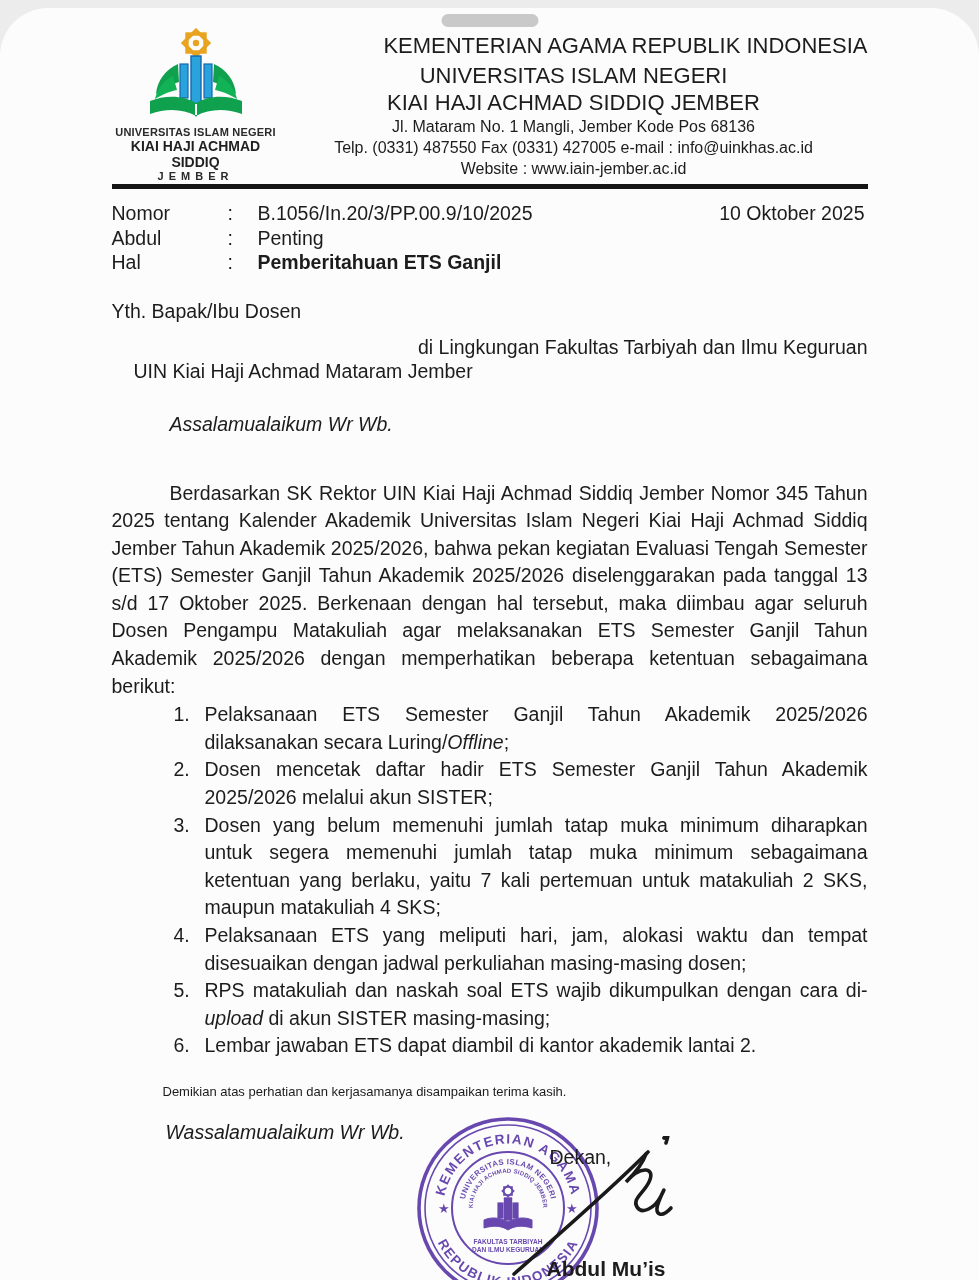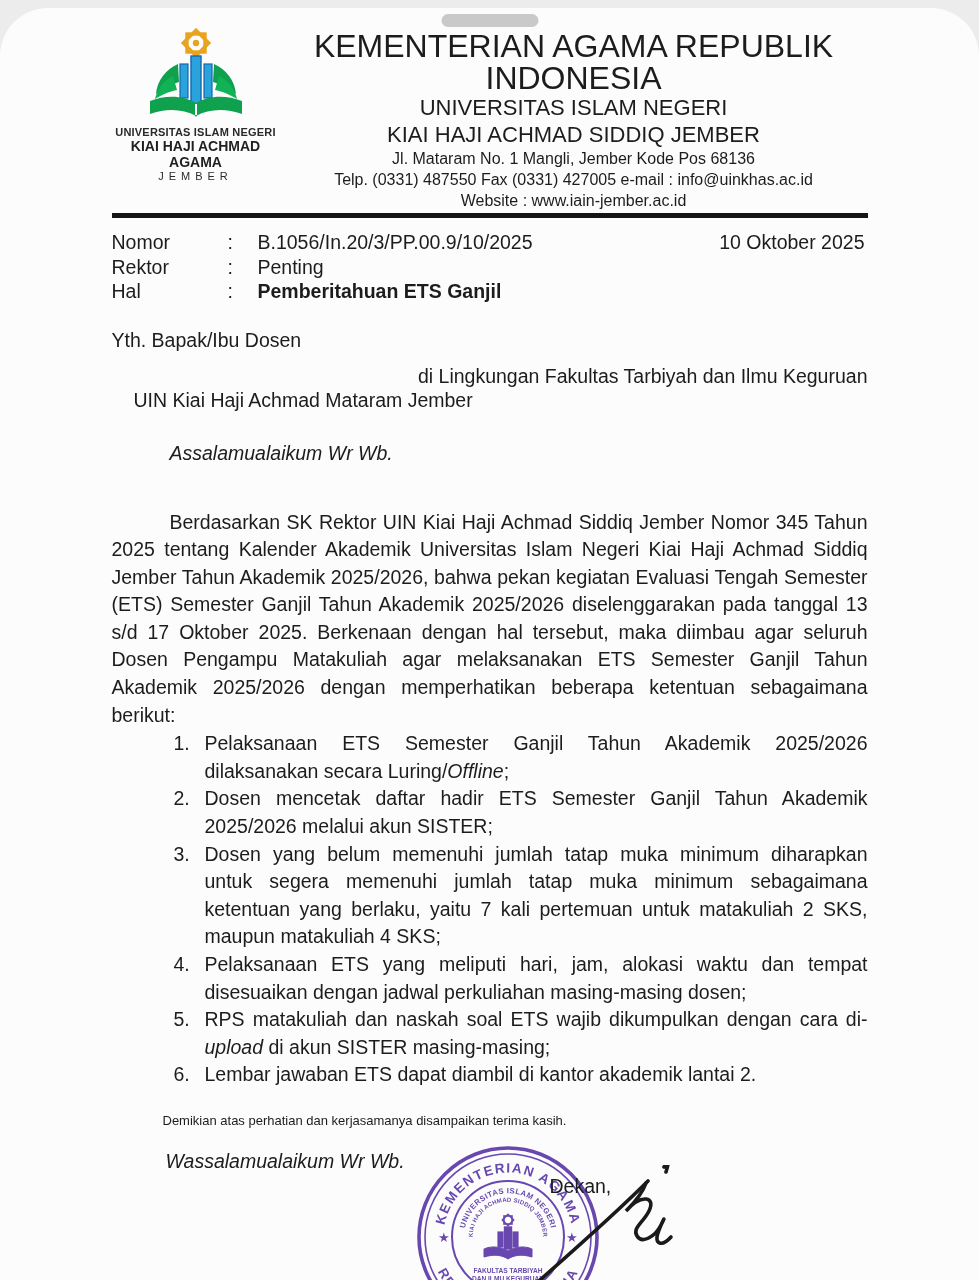--- a/index.html
+++ b/index.html
@@ -15,23 +15,23 @@
     width:97px; height:13px; border-radius:7px; background:#c9c9c9;
   }
   .content { position:relative; width:756px; margin:0 auto; padding-top:16px; }
 
   
   .letterhead { display:flex; align-items:flex-start; }
   .logo-block { width:168px; flex:0 0 168px; text-align:center; padding-top:4px; }
   .logo-block svg { display:block; margin:0 auto; }
   .logo-l1 { font-size:11px; font-weight:bold; color:#2a2a2a; letter-spacing:0.2px; margin-top:2px; }
   .logo-l2 { font-size:14px; font-weight:bold; color:#1f1f1f; }
-  .logo-l3 { font-size:11px; font-weight:normal; color:#2a2a2a; letter-spacing:5px; }
+  .logo-l3 { font-size:11px; font-weight:bold; color:#2a2a2a; letter-spacing:5px; }
   .lh-text { flex:1; text-align:center; padding-top:6px; }
-  .lh-ministry { font-size:32px; line-height:32px; }
+  .lh-ministry { font-size:22px; line-height:32px;text-align:right; }
   .lh-univ1 { font-size:22px; line-height:27px; }
   .lh-univ2 { font-size:22px; line-height:27px; }
   .lh-addr, .lh-tel, .lh-web { font-size:16px; line-height:21px; }
   .rule { border-top:5px solid #151515; margin-top:2px; }
 
   
   .meta { position:relative; margin-top:12px; font-size:19.5px; }
   .meta-row { display:flex; line-height:24.5px;align-items:flex-end; }
   .meta-label { width:116px; }
   .meta-colon { width:30px; }
@@ -88,42 +88,42 @@
 
           <path d="M57,36 C45,41 36,53 35,66 C44,59 52,56 58,54 Z" fill="#0FA14E"></path>
           <path d="M52,48 C42,53 36,62 34,71 C42,66 50,63 56,62 Z" fill="#12B257"></path>
           <path d="M93,36 C105,41 114,53 115,66 C106,59 98,56 92,54 Z" fill="#0FA14E"></path>
           <path d="M98,48 C108,53 114,62 116,71 C108,66 100,63 94,62 Z" fill="#12B257"></path>
 
           <path d="M75,75 C62,67 44,67 29,73 L29,86 C46,80 62,81 75,88 C88,81 104,80 121,86 L121,73 C106,67 88,67 75,75 Z" fill="#0FA14E"></path>
           <path d="M75,76 L75,87" stroke="#ffffff" stroke-width="2"></path>
         </svg>
         <div class="logo-l1">UNIVERSITAS ISLAM NEGERI</div>
-        <div class="logo-l2">KIAI HAJI ACHMAD AGAMA</div>
+        <div class="logo-l2">KIAI HAJI ACHMAD SIDDIQ</div>
         <div class="logo-l3">JEMBER</div>
       </div>
       <div class="lh-text">
         <div class="lh-ministry">KEMENTERIAN AGAMA REPUBLIK INDONESIA</div>
         <div class="lh-univ1">UNIVERSITAS ISLAM NEGERI</div>
         <div class="lh-univ2">KIAI HAJI ACHMAD SIDDIQ JEMBER</div>
         <div class="lh-addr">Jl. Mataram No. 1 Mangli, Jember Kode Pos 68136</div>
         <div class="lh-tel">Telp. (0331) 487550 Fax (0331) 427005 e-mail : info@uinkhas.ac.id</div>
         <div class="lh-web">Website : www.iain-jember.ac.id</div>
       </div>
     </div>
     <div class="rule"></div>
 
     <div class="meta">
       <div class="meta-row">
         <span class="meta-label">Nomor</span>
         <span class="meta-colon">:</span>
         <span class="meta-value">B.1056/In.20/3/PP.00.9/10/2025</span>
       </div>
       <div class="meta-row">
-        <span class="meta-label">Rektor</span>
+        <span class="meta-label">Abdul</span>
         <span class="meta-colon">:</span>
         <span class="meta-value">Penting</span>
       </div>
       <div class="meta-row">
         <span class="meta-label">Hal</span>
         <span class="meta-colon">:</span>
         <span class="meta-value bold">Pemberitahuan ETS Ganjil</span>
       </div>
       <div class="meta-date">10 Oktober 2025</div>
     </div>

